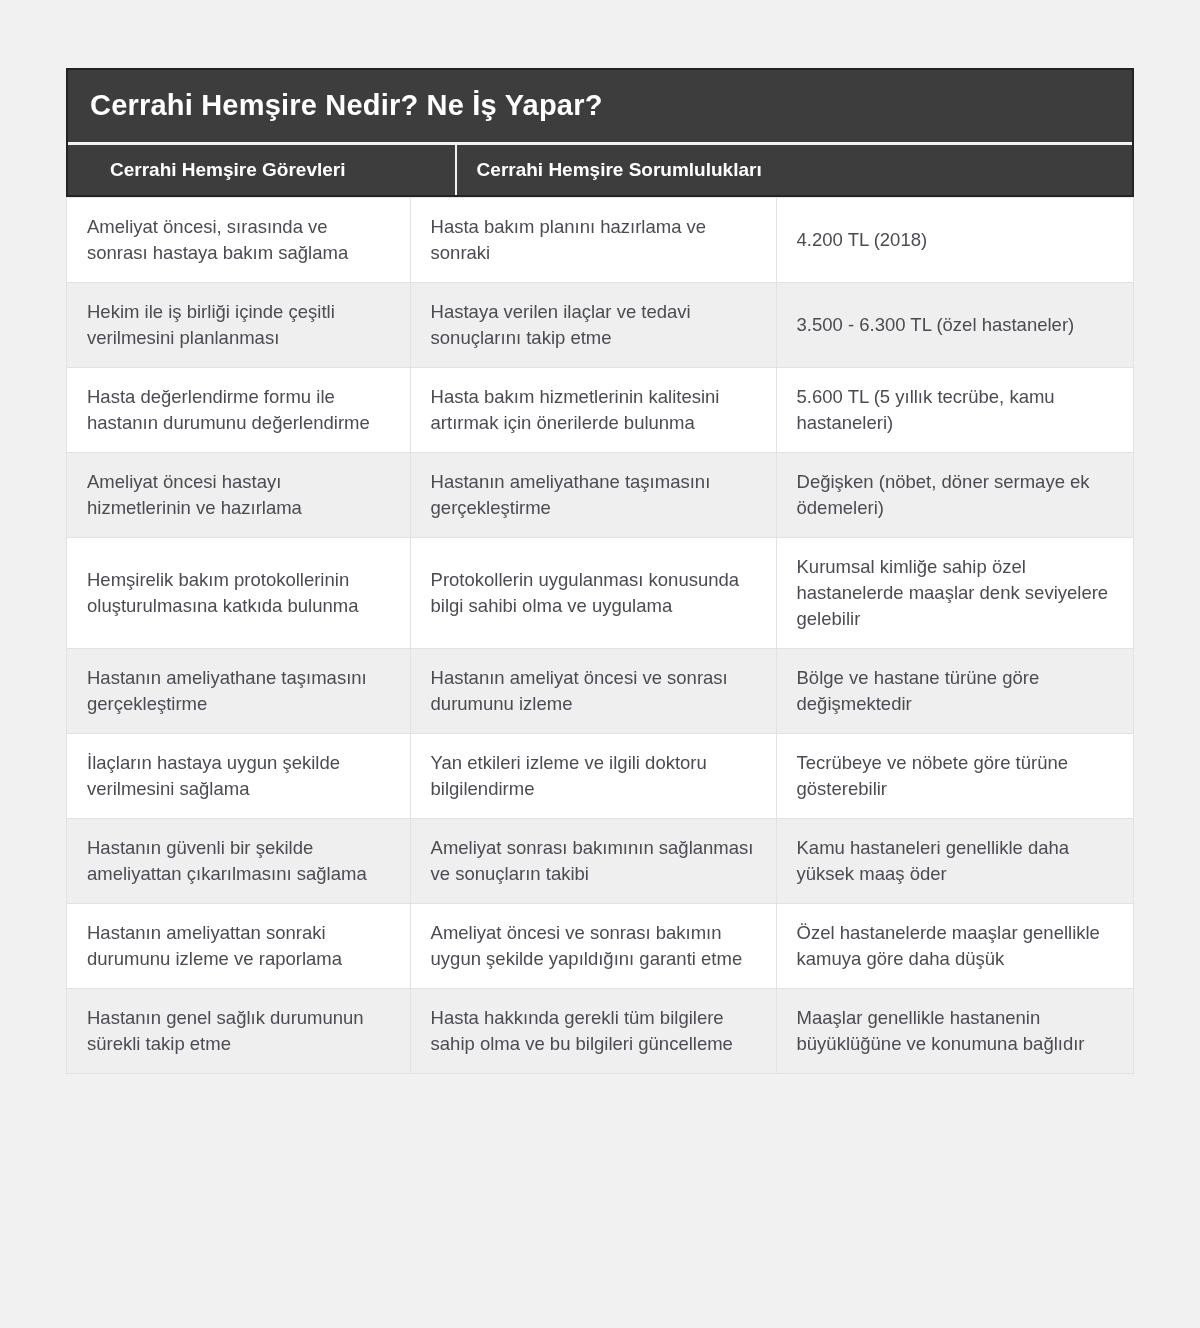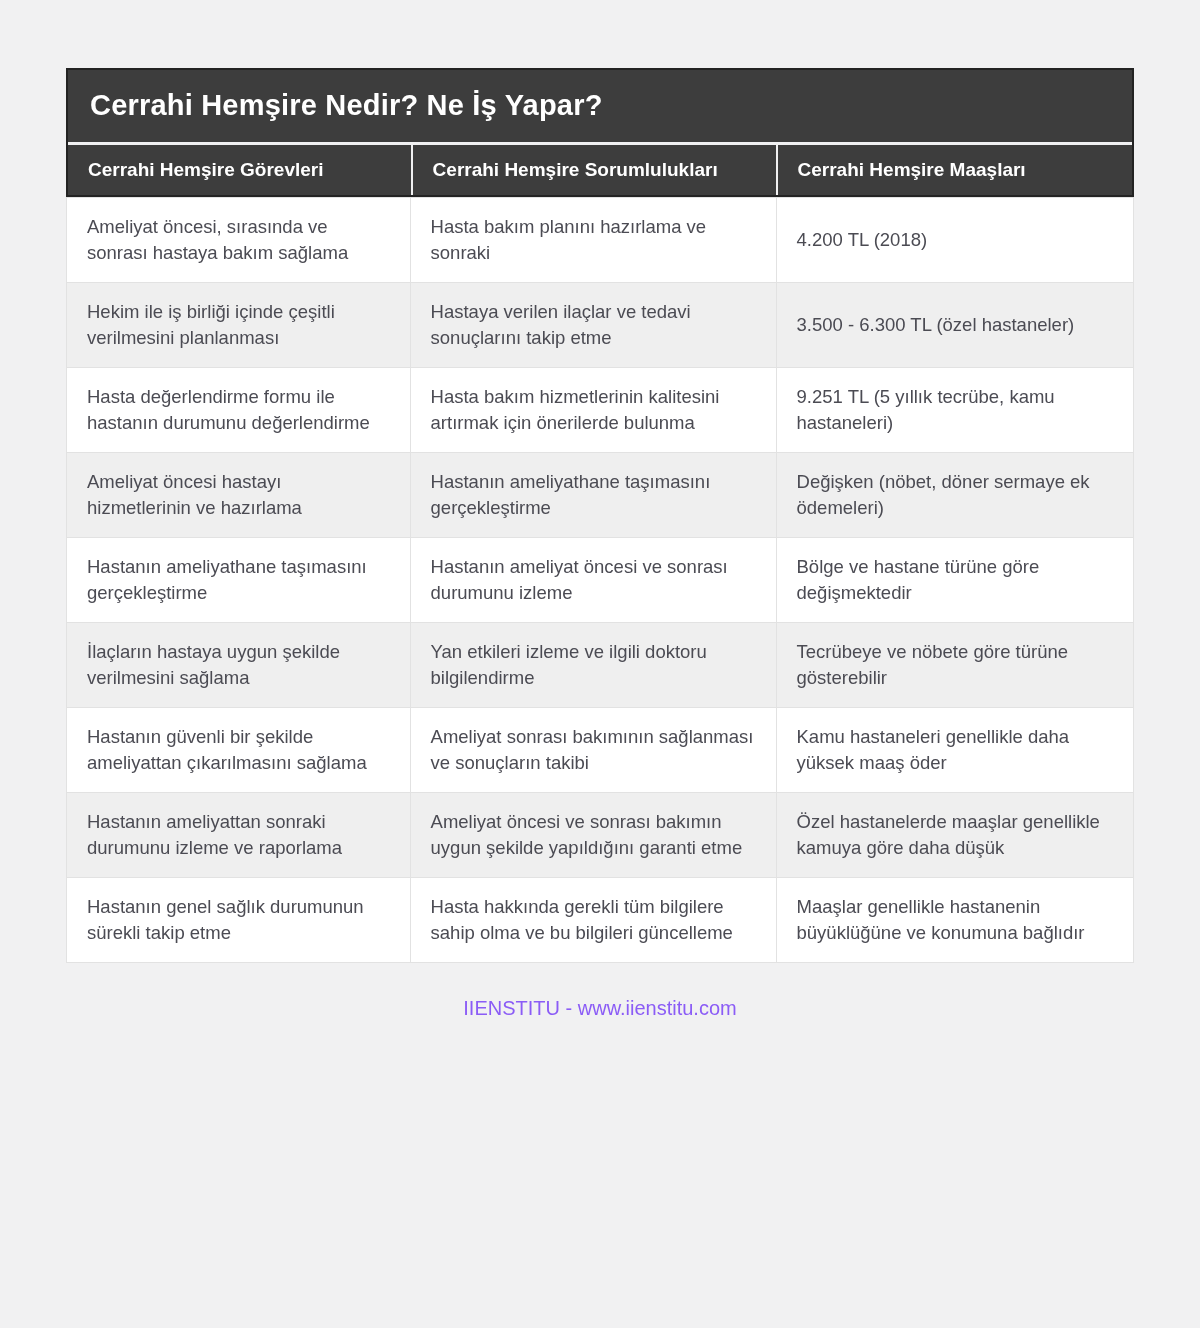--- a/index.html
+++ b/index.html
@@ -36,20 +36,21 @@
     display: flex;
     background: #3d3d3d;
   }
   .header-cell {
     box-sizing: border-box;
     color: #ffffff;
     font-size: 19px;
     font-weight: bold;
     padding: 13px 20px;
     line-height: 1.3;
+    margin-left: 22px;
   }
   .header-cell.c1 { width: 32.2%; }
   .header-cell.c2 { width: 34.3%; border-left: 2px solid #f1f1f2; }
   .header-cell.c3 { width: 33.5%; border-left: 2px solid #f1f1f2; }
 
   table.body-table {
     width: 100%;
     border-collapse: collapse;
     table-layout: fixed;
     background: #f9a8d4;
@@ -84,21 +85,20 @@
 <body>
 
 <div class="page">
 
   <div class="panel">
     <div class="title-bar">Cerrahi Hemşire Nedir? Ne İş Yapar?</div>
     <div class="title-sep"></div>
     <div class="header-row">
       <div class="header-cell c1">Cerrahi Hemşire Görevleri</div>
       <div class="header-cell c2">Cerrahi Hemşire Sorumlulukları</div>
-      <div class="header-cell c3">Cerrahi Hemşire Maaşları</div>
     </div>
   </div>
 
   <table class="body-table">
     <colgroup>
       <col class="c1">
         <col class="c2">
         <col class="c3">
     </colgroup>
     <tbody>
@@ -108,26 +108,31 @@
           <td>4.200 TL (2018)</td>
         </tr>
         <tr>
           <td>Hekim ile iş birliği içinde çeşitli verilmesini planlanması</td>
           <td>Hastaya verilen ilaçlar ve tedavi sonuçlarını takip etme</td>
           <td>3.500 - 6.300 TL (özel hastaneler)</td>
         </tr>
         <tr>
           <td>Hasta değerlendirme formu ile hastanın durumunu değerlendirme</td>
           <td>Hasta bakım hizmetlerinin kalitesini artırmak için önerilerde bulunma</td>
-          <td>9.251 TL (5 yıllık tecrübe, kamu hastaneleri)</td>
+          <td>5.600 TL (5 yıllık tecrübe, kamu hastaneleri)</td>
         </tr>
         <tr>
           <td>Ameliyat öncesi hastayı hizmetlerinin ve hazırlama</td>
           <td>Hastanın ameliyathane taşımasını gerçekleştirme</td>
           <td>Değişken (nöbet, döner sermaye ek ödemeleri)</td>
+        </tr>
+        <tr>
+          <td>Hemşirelik bakım protokollerinin oluşturulmasına katkıda bulunma</td>
+          <td>Protokollerin uygulanması konusunda bilgi sahibi olma ve uygulama</td>
+          <td>Kurumsal kimliğe sahip özel hastanelerde maaşlar denk seviyelere gelebilir</td>
         </tr>
         <tr>
           <td>Hastanın ameliyathane taşımasını gerçekleştirme</td>
           <td>Hastanın ameliyat öncesi ve sonrası durumunu izleme</td>
           <td>Bölge ve hastane türüne göre değişmektedir</td>
         </tr>
         <tr>
           <td>İlaçların hastaya uygun şekilde verilmesini sağlama</td>
           <td>Yan etkileri izleme ve ilgili doktoru bilgilendirme</td>
           <td>Tecrübeye ve nöbete göre türüne gösterebilir</td>

